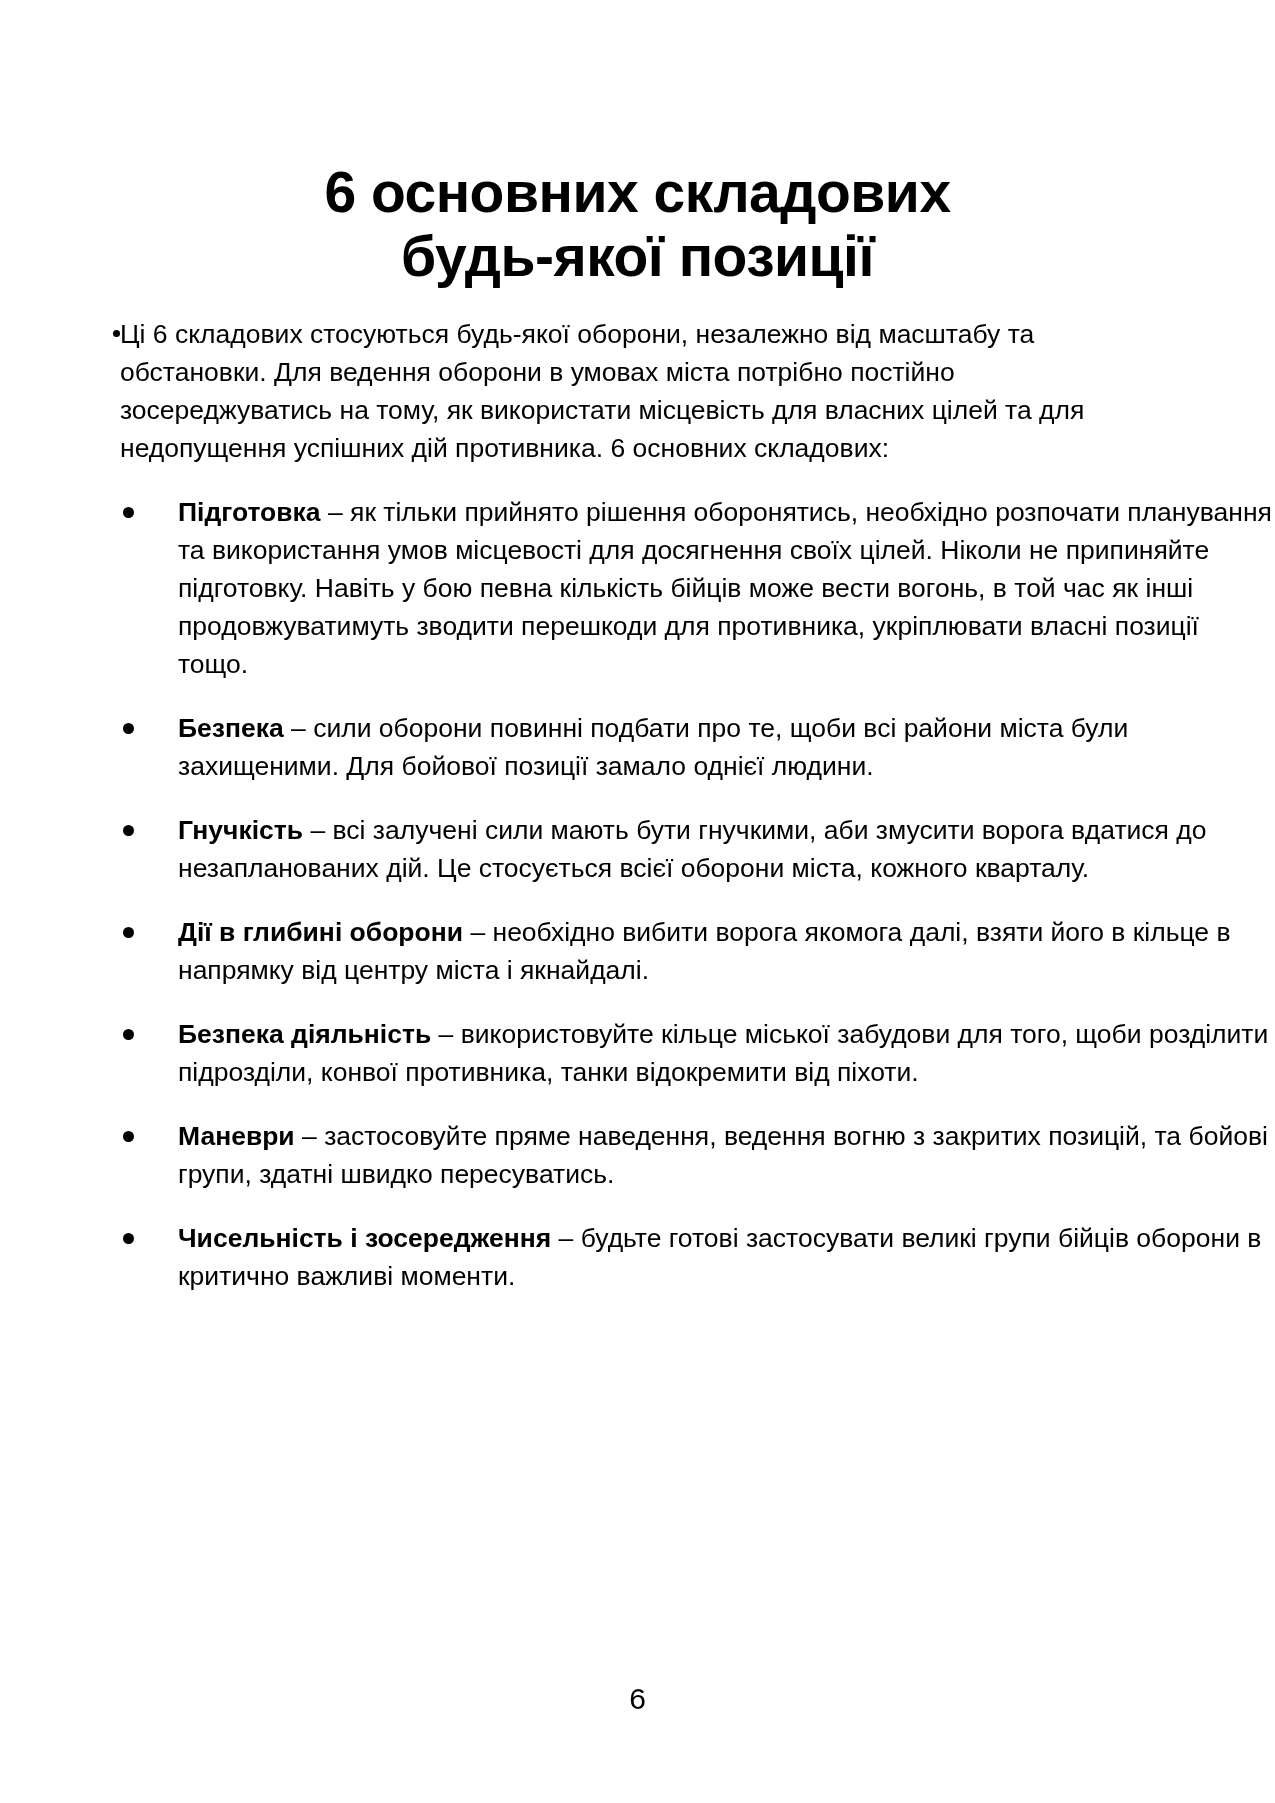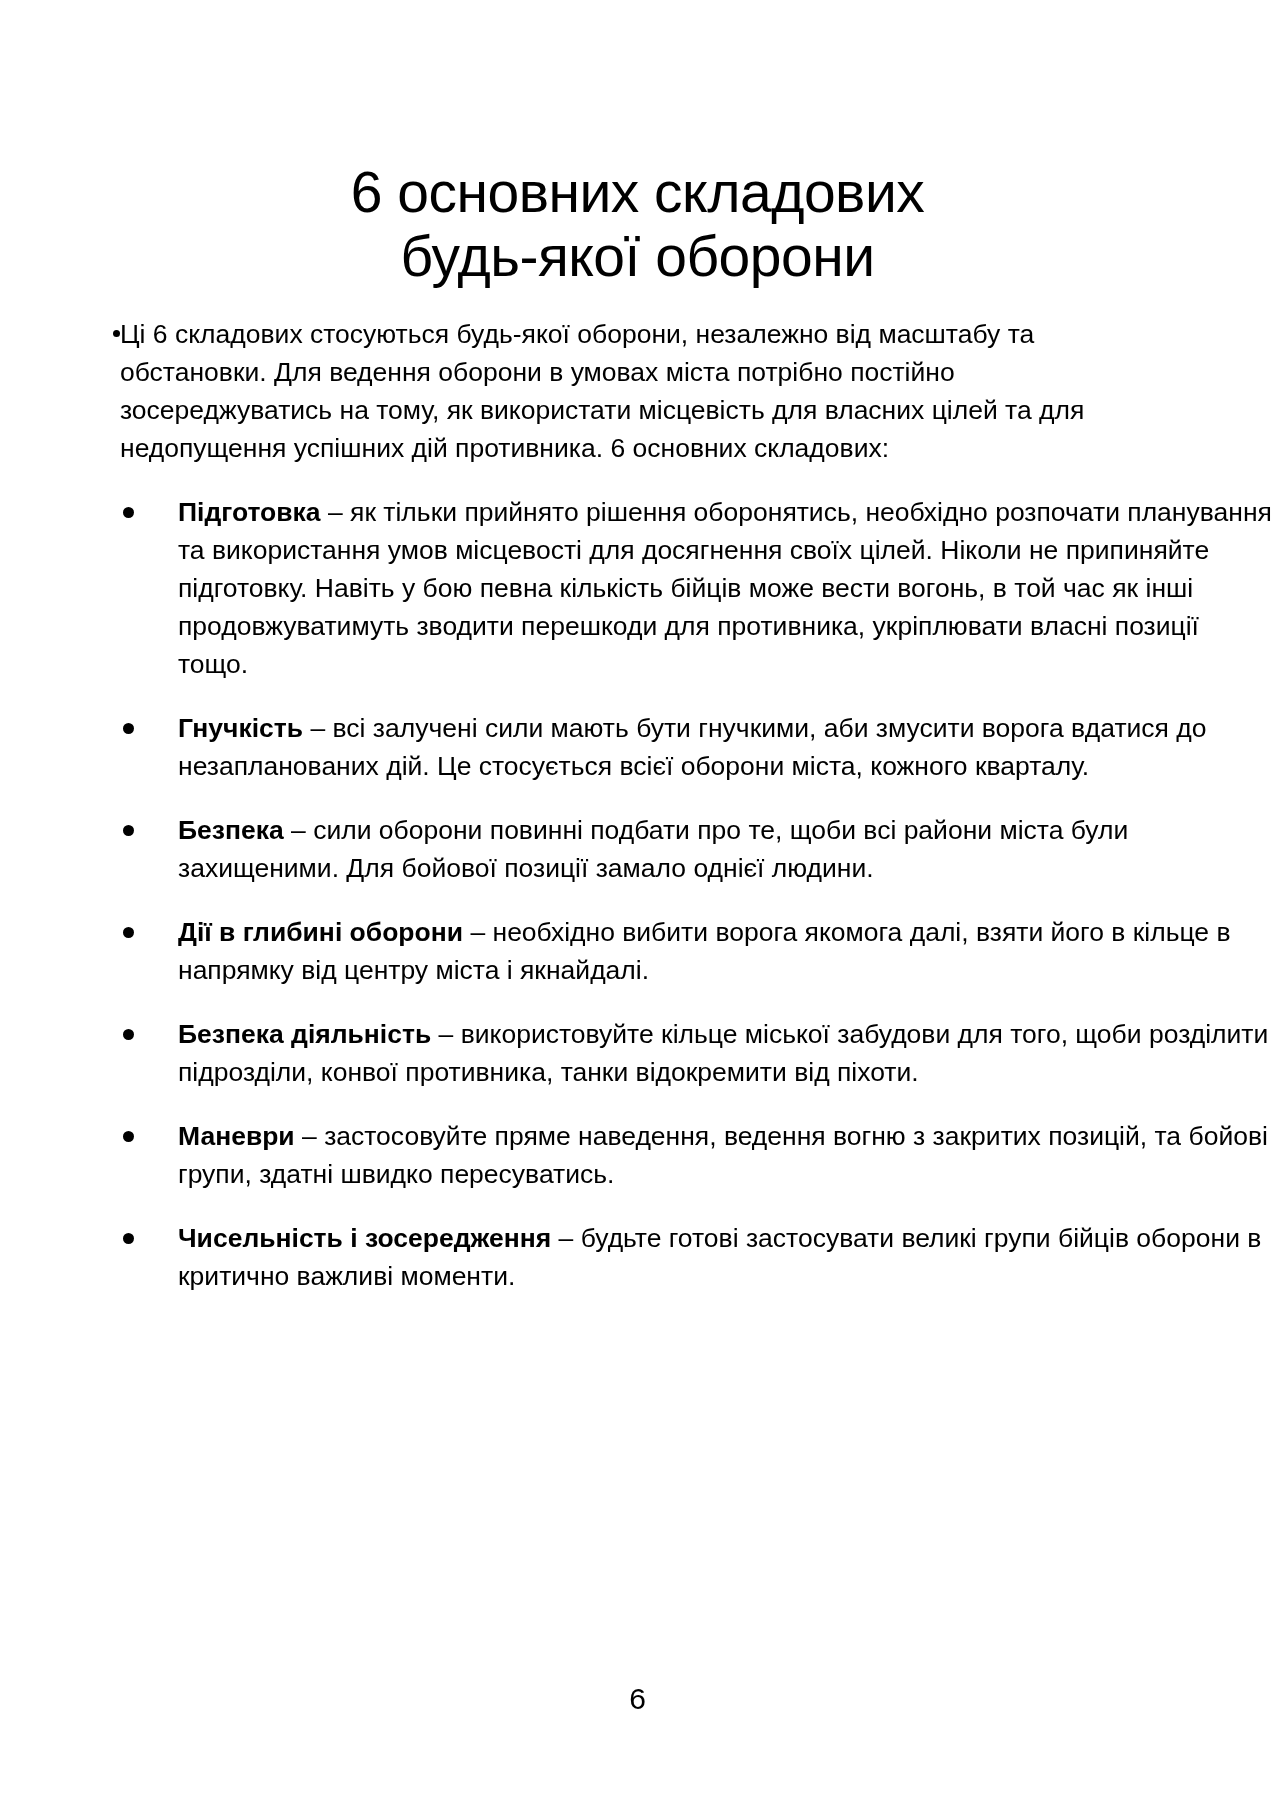--- a/index.html
+++ b/index.html
@@ -24,21 +24,21 @@
 
   
   .title-block {
     position: absolute;
     left: 120px;
     top: 160px;
     width: 1035px;
     text-align: center;
   }
   .title-line {
-    font-weight: 400;
+    font-weight: 700;
     font-size: 57px;
     line-height: 64px;
     letter-spacing: -0.5px;
     color: #000;
     white-space: nowrap;
   }
 
   
   .content {
     position: absolute;
@@ -108,44 +108,44 @@
     color: #000;
   }
 </style>
 </head>
 <body>
 
 <div class="page">
 
   <div class="title-block">
     <div class="title-line">6 основних складових</div>
-    <div class="title-line">будь-якої оборони</div>
+    <div class="title-line">будь-якої позиції</div>
   </div>
 
   <div class="content">
     <ul class="bullets">
 
       <li class="bullet intro">
         <span class="dot"></span>
         <span class="para">Ці 6 складових стосуються будь-якої оборони, незалежно від масштабу та обстановки. Для ведення оборони в умовах міста потрібно постійно зосереджуватись на тому, як використати місцевість для власних цілей та для недопущення успішних дій противника. 6 основних складових:</span>
       </li>
 
       <li class="bullet item">
         <span class="dot"></span>
         <span class="term">Підготовка</span><span class="dash"> – </span><span class="body">як тільки прийнято рішення оборонятись, необхідно розпочати планування та використання умов місцевості для досягнення своїх цілей. Ніколи не припиняйте підготовку. Навіть у бою певна кількість бійців може вести вогонь, в той час як інші продовжуватимуть зводити перешкоди для противника, укріплювати власні позиції тощо.</span>
       </li>
 
       <li class="bullet item">
         <span class="dot"></span>
-        <span class="term">Гнучкість</span><span class="dash"> – </span><span class="body">всі залучені сили мають бути гнучкими, аби змусити ворога вдатися до незапланованих дій. Це стосується всієї оборони міста, кожного кварталу.</span>
+        <span class="term">Безпека</span><span class="dash"> – </span><span class="body">сили оборони повинні подбати про те, щоби всі райони міста були захищеними. Для бойової позиції замало однієї людини.</span>
       </li>
 
       <li class="bullet item">
         <span class="dot"></span>
-        <span class="term">Безпека</span><span class="dash"> – </span><span class="body">сили оборони повинні подбати про те, щоби всі райони міста були захищеними. Для бойової позиції замало однієї людини.</span>
+        <span class="term">Гнучкість</span><span class="dash"> – </span><span class="body">всі залучені сили мають бути гнучкими, аби змусити ворога вдатися до незапланованих дій. Це стосується всієї оборони міста, кожного кварталу.</span>
       </li>
 
       <li class="bullet item">
         <span class="dot"></span>
         <span class="term">Дії в глибині оборони</span><span class="dash"> – </span><span class="body">необхідно вибити ворога якомога далі, взяти його в кільце в напрямку від центру міста і якнайдалі.</span>
       </li>
 
       <li class="bullet item">
         <span class="dot"></span>
         <span class="term">Безпека діяльність</span><span class="dash"> – </span><span class="body">використовуйте кільце міської забудови для того, щоби розділити підрозділи, конвої противника, танки відокремити від піхоти.</span>

